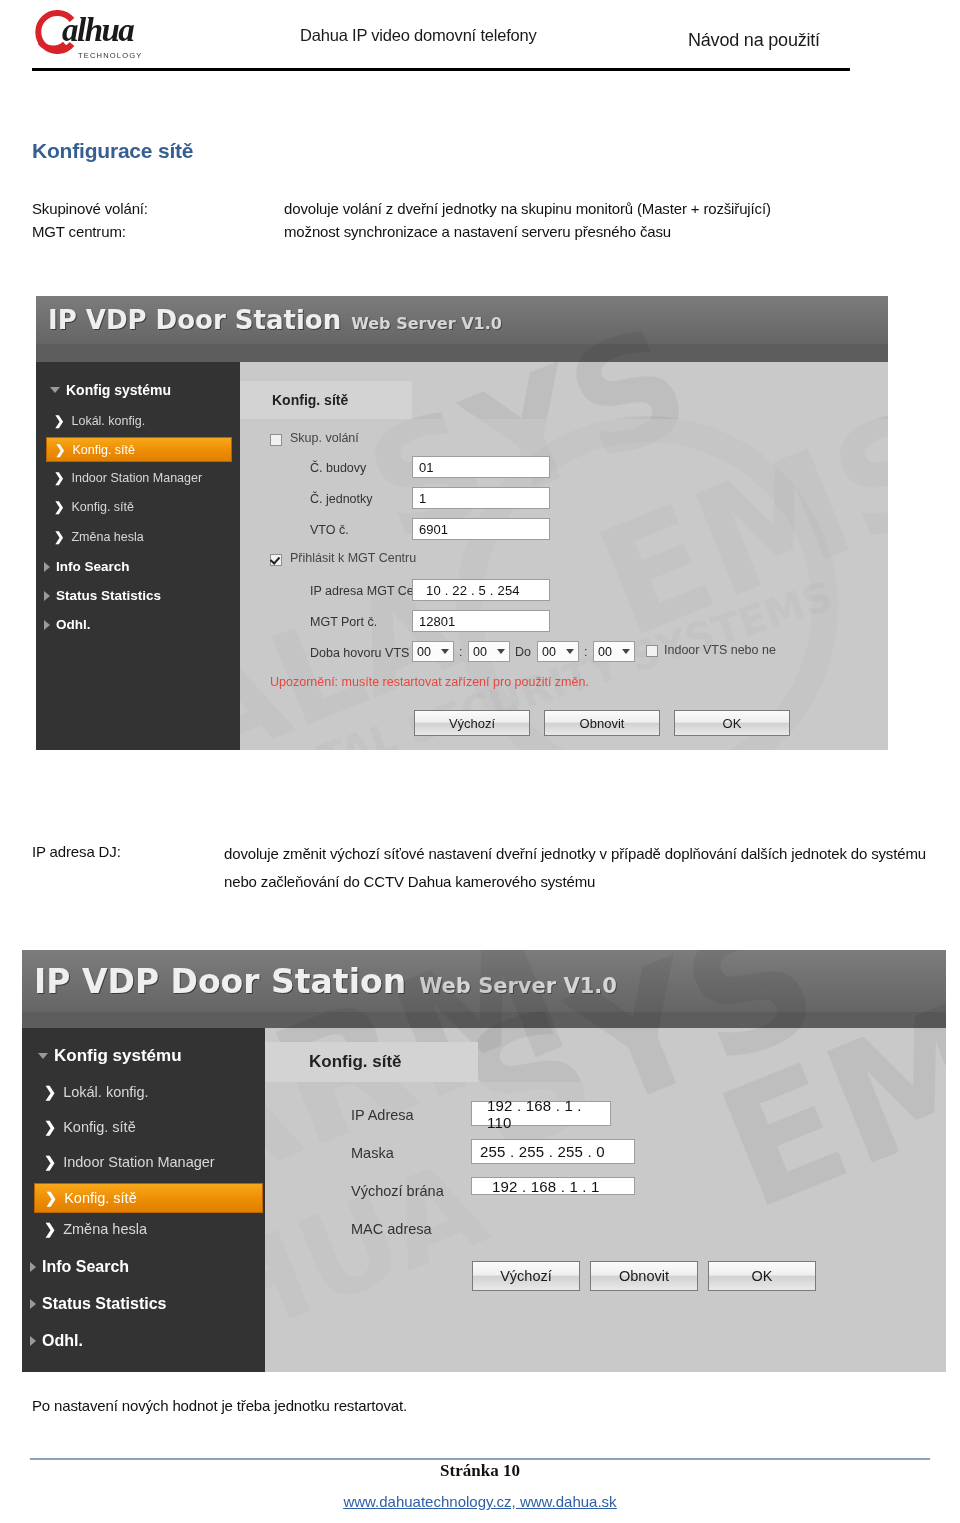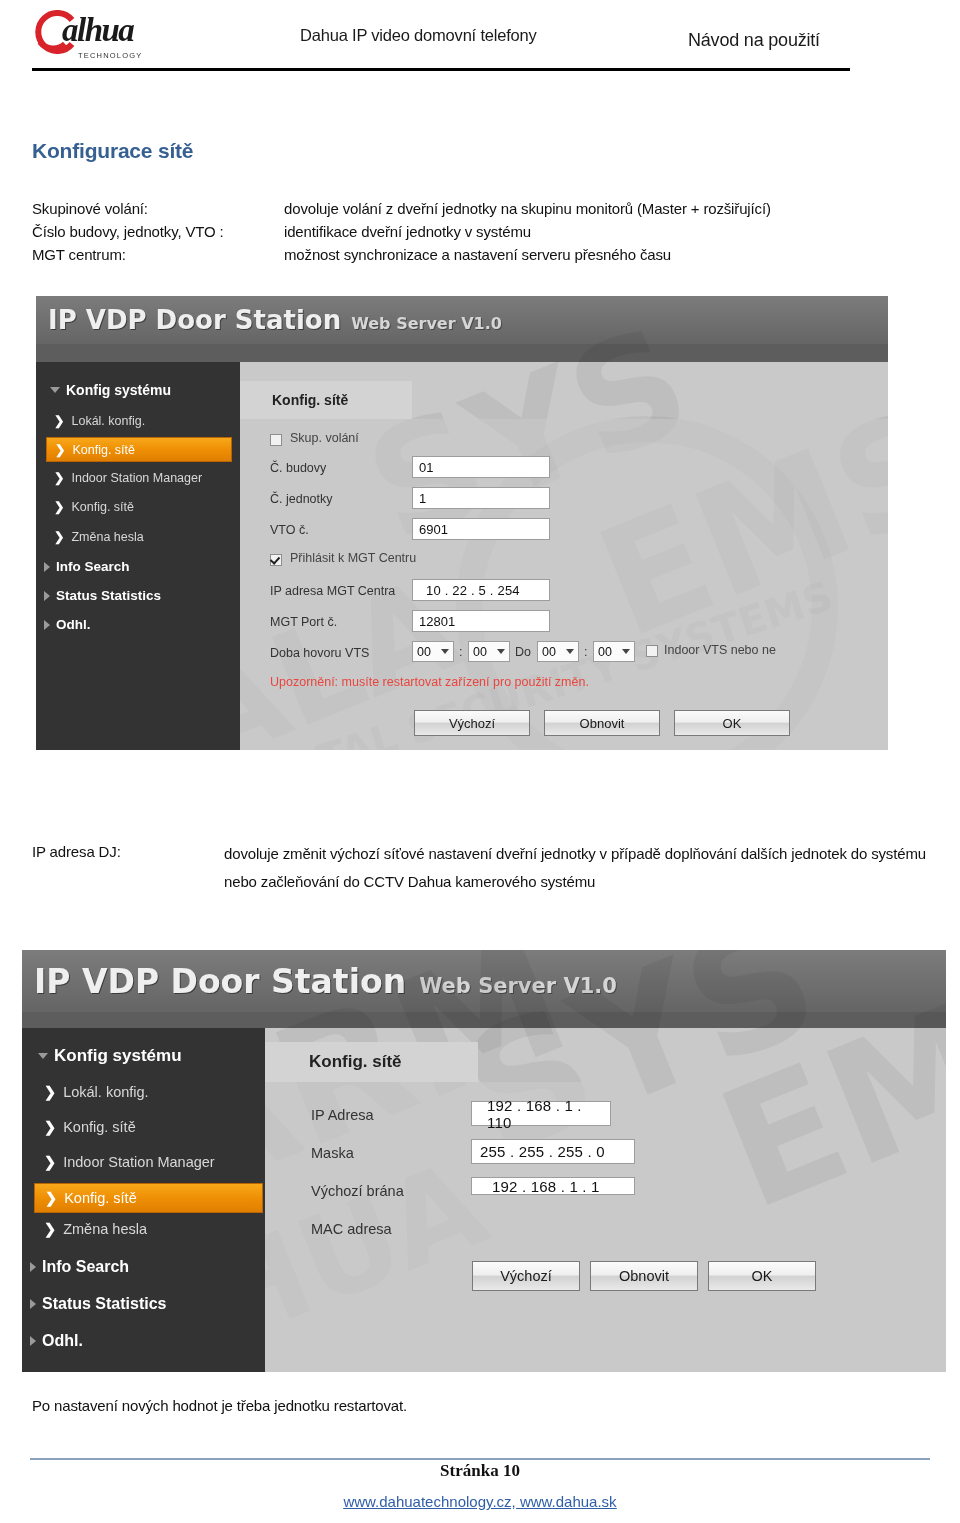--- a/index.html
+++ b/index.html
@@ -201,20 +201,21 @@
     color: #222;
     font-weight: bold;
     display: flex;
     align-items: center;
     box-sizing: border-box;
   }
   .frm-label {
     position: absolute;
     color: #333;
     white-space: nowrap;
+    margin-left: 40px;
   }
   .frm-input {
     position: absolute;
     background: #ffffff;
     border: 1px solid #9d9d9d;
     box-sizing: border-box;
     color: #111;
     display: flex;
     align-items: center;
   }
@@ -355,24 +356,20 @@
 </div>
 
 <div class="section-title">Konfigurace sítě</div>
 
 <div class="deflist">
   <div class="defrow">
     <div class="defterm">Skupinové volání:</div>
     <div class="defdesc">dovoluje volání z dveřní jednotky na skupinu monitorů (Master + rozšiřující)</div>
   </div>
   <div class="defrow">
-    <div class="defterm">Číslo budovy, jednotky, VTO :</div>
-    <div class="defdesc">identifikace dveřní jednotky v systému</div>
-  </div>
-  <div class="defrow">
     <div class="defterm">MGT centrum:</div>
     <div class="defdesc">možnost synchronizace a nastavení serveru přesného času</div>
   </div>
 </div>
 
 <div class="shot" style="left:36px; top:296px; width:852px; height:454px;">
 
   <div class="shot-titlebar" style="height:48px;">
     <div class="shot-title" style="left:12px; top:9px;">
       <span class="t-main" style="font-size:26px;">IP VDP Door Station</span>

